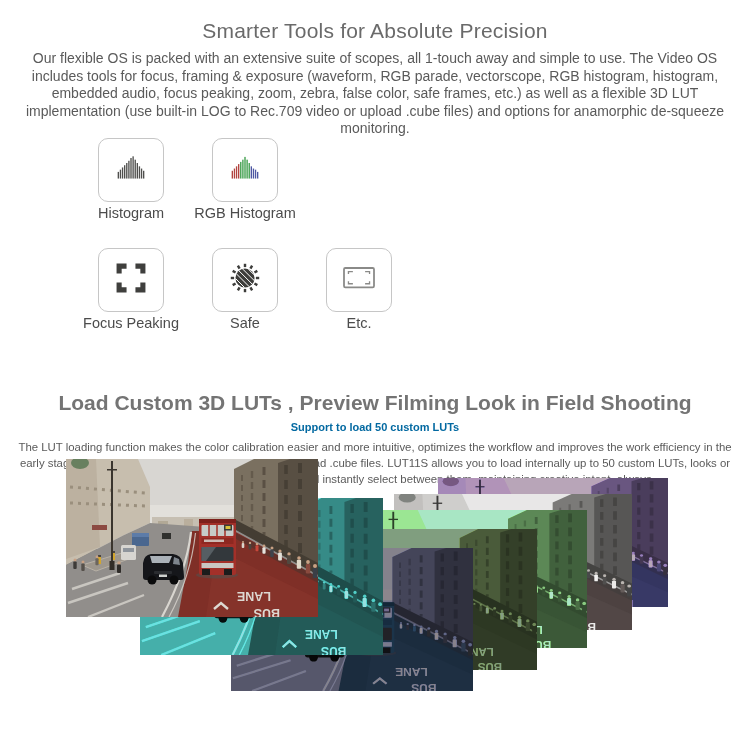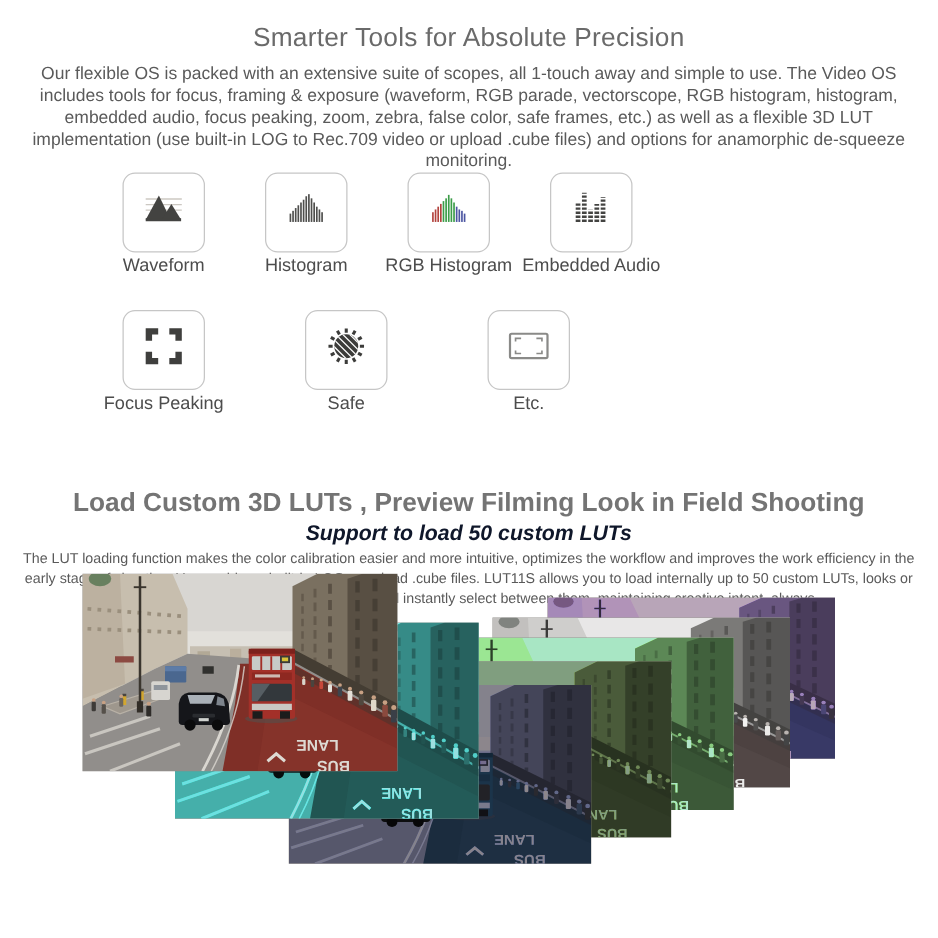--- a/index.html
+++ b/index.html
@@ -10,69 +10,52 @@
   .section-title{
     padding-top:14px;margin:4px;text-align:center;
     font-size:21px;font-weight:400;color:#6a6a6a;line-height:26px;letter-spacing:.2px;
   }
   .section-desc{
     margin:6px 8px 0;text-align:center;
     font-size:14px;line-height:17.5px;color:#5a5a5a;
   }
   .tools{width:570px;margin:0 0 0 74px;}
   .tool-row{display:flex;}
-  .tool-row.second{margin-top:27px;gap:32px;}
+  .tool-row.second{margin-top:27px;}
   .tool{width:114px;display:flex;flex-direction:column;align-items:center;}
   .tile{
     width:64px;height:62px;background:#fff;border:1.2px solid #c6c6c6;border-radius:10px;
     display:flex;align-items:center;justify-content:center;
   }
   .tool-label{margin-top:3px;font-size:14.5px;color:#4c4c4c;white-space:nowrap;}
   .luts-title{
     margin:59px 0 0;text-align:center;
     font-size:21px;font-weight:700;color:#747474;line-height:26px;
   }
   .luts-sub{
     margin:2px 0 0;text-align:center;
-    font-size:17px;font-weight:700;color:#0f172a;line-height:18px;font-style:italic;
+    font-size:11px;font-weight:700;color:#0369a1;line-height:18px;
   }
   .luts-desc{
     margin:3px 10px 12px;text-align:center;
     font-size:11.4px;line-height:16px;color:#5a5a5a;
   }
   .collage{position:absolute;left:0;top:0;width:750px;height:750px;pointer-events:none;}
   .lut-card{position:absolute;overflow:hidden;background:#8e8b88;}
   .lut-card svg{width:100%;height:100%;display:block;}
 </style>
 </head>
 <body>
 
 <h1 class="section-title">Smarter Tools for Absolute Precision</h1>
 <p class="section-desc">Our flexible OS is packed with an extensive suite of scopes, all 1-touch away and simple to use. The Video OS includes tools for focus, framing &amp; exposure (waveform, RGB parade, vectorscope, RGB histogram, histogram, embedded audio, focus peaking, zoom, zebra, false color, safe frames, etc.) as well as a flexible 3D LUT implementation (use built-in LOG to Rec.709 video or upload .cube files) and options for anamorphic de-squeeze monitoring.</p>
 
 <div class="tools">
   <div class="tool-row">
 
-    <div class="tool">
-      <div class="tile">
-        <span>
-          <svg width="40" height="40" viewBox="0 0 36 36">
-            <g stroke="#ccc8c2" stroke-width="1">
-                <line x1="5" y1="11" x2="31" y2="11"></line>
-                <line x1="5" y1="15" x2="31" y2="15"></line>
-                <line x1="5" y1="19" x2="31" y2="19"></line>
-              </g>
-            <polygon points="5,26 14.5,8.5 23,26" fill="#434341"></polygon>
-            <polygon points="16.5,26 23.5,14.5 30.5,26" fill="#434341"></polygon>
-            <rect x="5" y="24.8" width="25.5" height="2.2" fill="#434341"></rect>
-          </svg>
-        </span>
-      </div>
-      <div class="tool-label">Waveform</div>
-    </div>
 
 
     <div class="tool">
       <div class="tile">
         <span>
           <svg width="40" height="40" viewBox="0 0 36 36">
             <g fill="#4f4f4d">
               <rect x="6.0" y="21.5" width="1.2" height="6"></rect>
                 <rect x="7.9" y="19.5" width="1.2" height="8"></rect>
               <rect x="9.8" y="17.5" width="1.2" height="10"></rect>
@@ -115,36 +98,20 @@
                 <rect x="25.0" y="18.5" width="1.2" height="9"></rect>
               <rect x="26.9" y="19.5" width="1.2" height="8"></rect>
                 <rect x="28.8" y="21.5" width="1.2" height="6"></rect>
             </g>
           </svg>
         </span>
       </div>
       <div class="tool-label">RGB Histogram</div>
     </div>
 
-    <div class="tool">
-      <div class="tile">
-        <span>
-          <svg width="40" height="40" viewBox="0 0 36 36">
-            <g stroke="#434341" stroke-width="3.4" stroke-dasharray="1.7 1.2">
-              <line x1="8.5" y1="27.5" x2="8.5" y2="13.5"></line>
-              <line x1="13" y1="27.5" x2="13" y2="6.5"></line>
-              <line x1="17.5" y1="27.5" x2="17.5" y2="18.5"></line>
-              <line x1="22" y1="27.5" x2="22" y2="14.5"></line>
-              <line x1="26.5" y1="27.5" x2="26.5" y2="9.5"></line>
-            </g>
-          </svg>
-        </span>
-      </div>
-      <div class="tool-label">Embedded Audio</div>
-    </div>
   </div>
 
   <div class="tool-row second">
 
     <div class="tool">
       <div class="tile">
         <span>
           <svg width="40" height="40" viewBox="0 0 36 36">
             <g stroke="#3f3f3d" stroke-width="4.6" fill="none">
               <path d="M7.3,14 L7.3,7.3 L14,7.3"></path>

